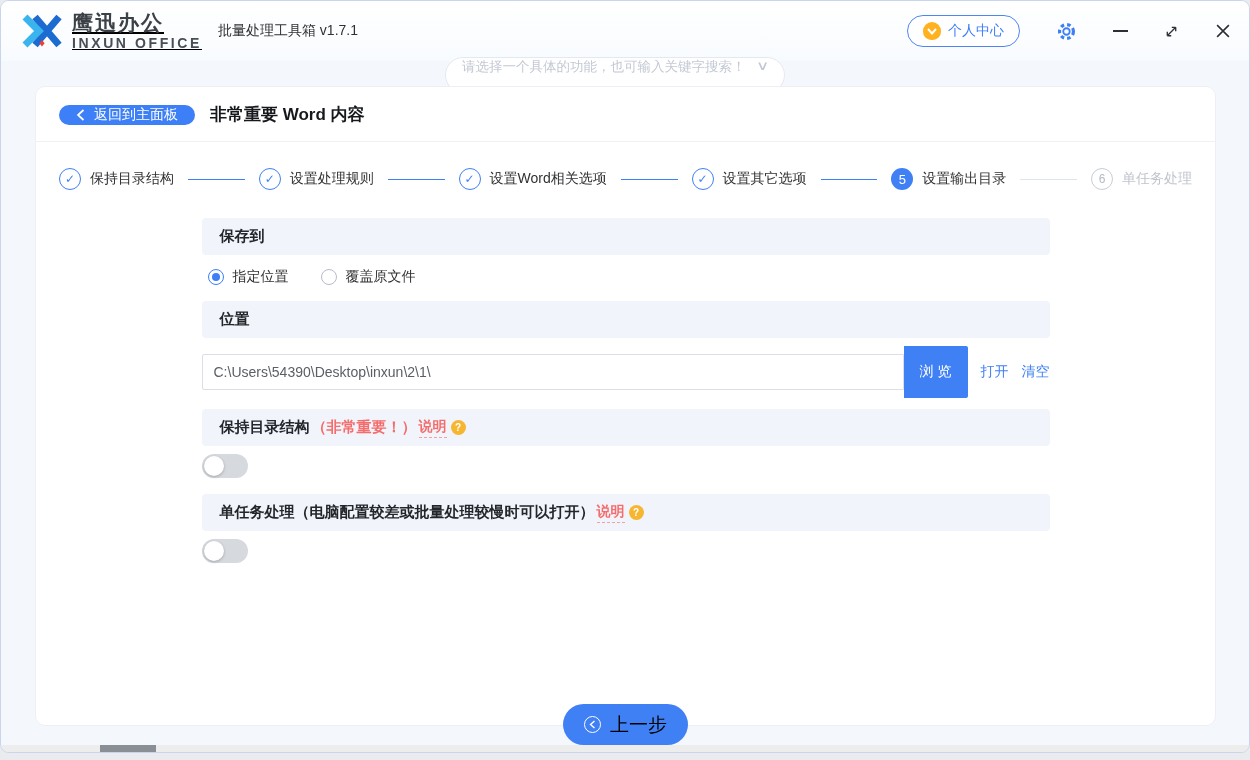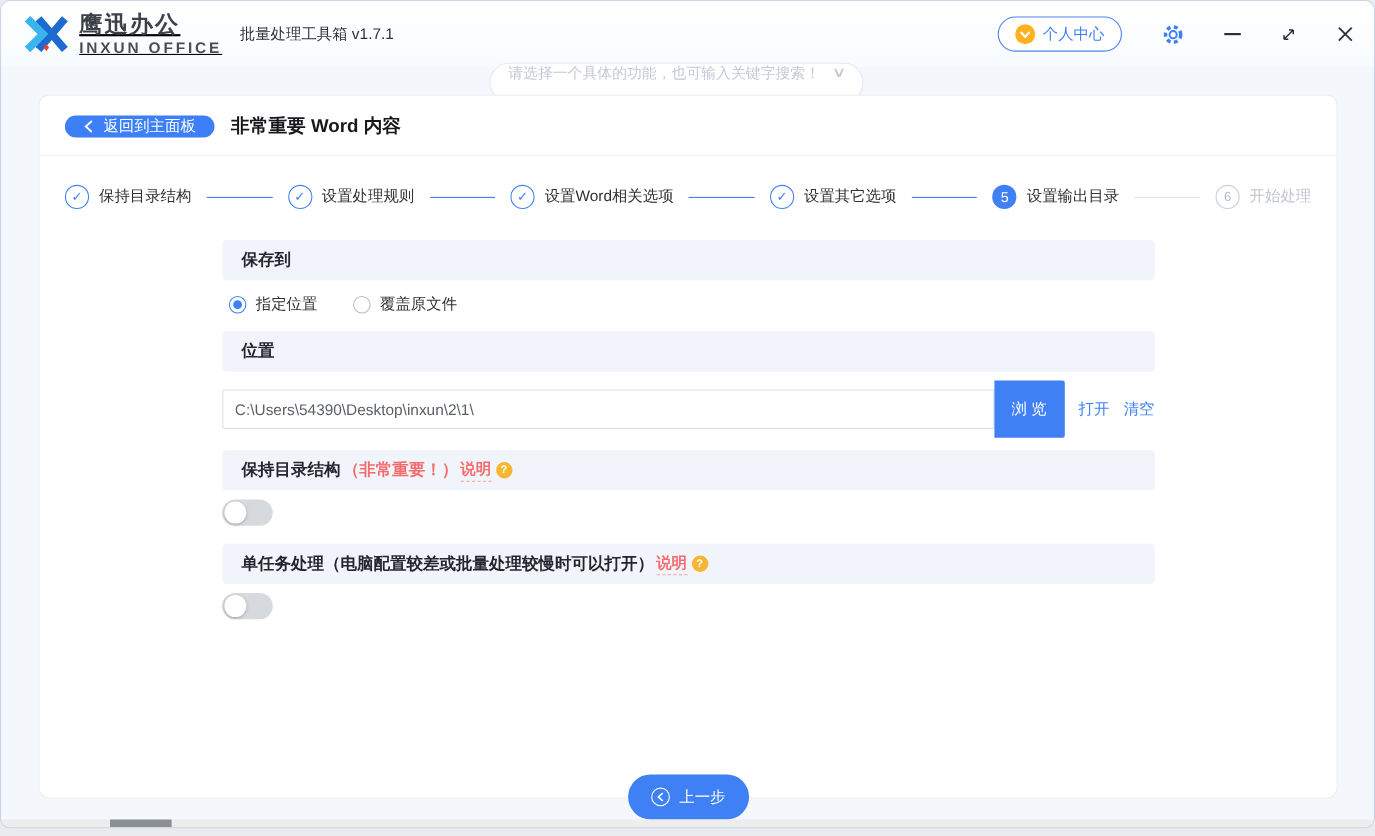--- a/index.html
+++ b/index.html
@@ -77,21 +77,21 @@
   .text-link { color:#4080f5; font-size:14px; margin-left:13px; cursor:pointer; white-space:nowrap; }
 
   .toggle-row { margin:8px 0 16px; }
   .toggle { width:46px; height:24px; border-radius:12px; background:#d6d9de; position:relative; cursor:pointer; }
   .toggle .knob { position:absolute; left:2px; top:2px; width:20px; height:20px; border-radius:50%; background:#fff; box-shadow:0 1px 3px rgba(0,0,0,.25); }
 
   .mt8 { margin-top:8px; }
 
   
   .footer-btns { position:absolute; left:0; bottom:-20px; width:100%; display:flex; justify-content:center; gap:27px; }
-  .nav-btn { height:41px; border-radius:21px; background:#4080f5; color:#ffffff; border:none; padding:0 21px; font-size:14px; display:flex; align-items:center; gap:9px; cursor:pointer; font-family:inherit; }
+  .nav-btn { height:41px; border-radius:21px; background:#4080f5; color:#000000; border:none; padding:0 21px; font-size:19px; display:flex; align-items:center; gap:9px; cursor:pointer; font-family:inherit; }
   .circ { width:17px; height:17px; border:1px solid #fff; border-radius:50%; display:inline-flex; align-items:center; justify-content:center; }
 </style>
 </head>
 <body>
 
 <div class="window">
 
   <div class="topbar">
     <div class="logo">
       <svg width="42" height="36" viewBox="0 0 42 36">
@@ -176,21 +176,21 @@
             <span class="step-label">设置其它选项</span>
           </div>
           <div class="connector on"></div>
           <div class="step current">
             <span class="step-circle">5</span>
             <span class="step-label">设置输出目录</span>
           </div>
           <div class="connector off"></div>
           <div class="step pending">
             <span class="step-circle">6</span>
-            <span class="step-label">开始处理</span>
+            <span class="step-label">单任务处理</span>
           </div>
         </div>
 
       <div class="content">
 
         <div class="section-header">
           <span>保存到</span>
         </div>
         <div class="radio-row">
             <div class="radio-opt checked">

